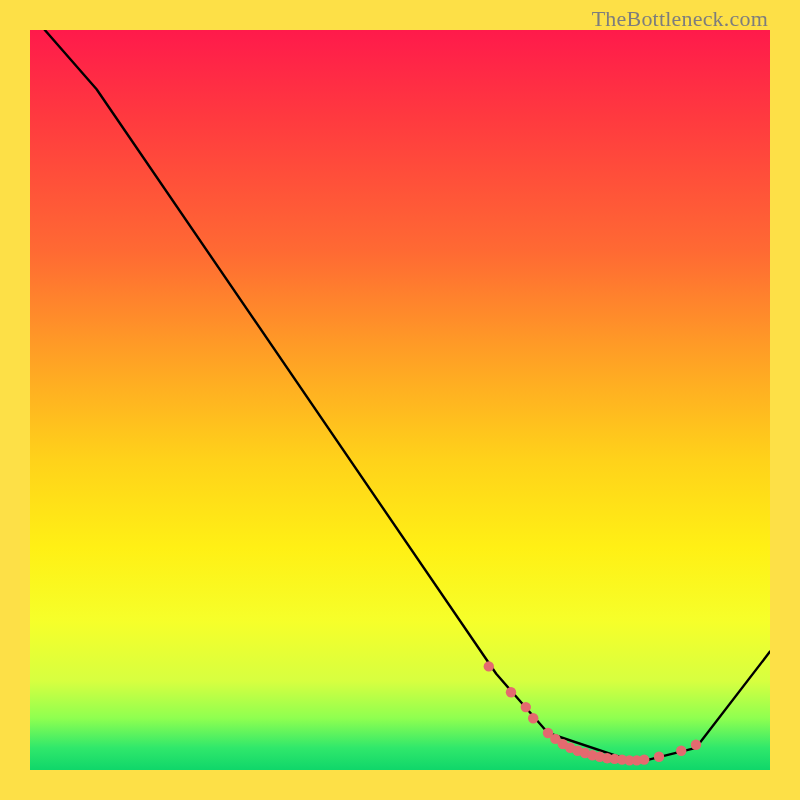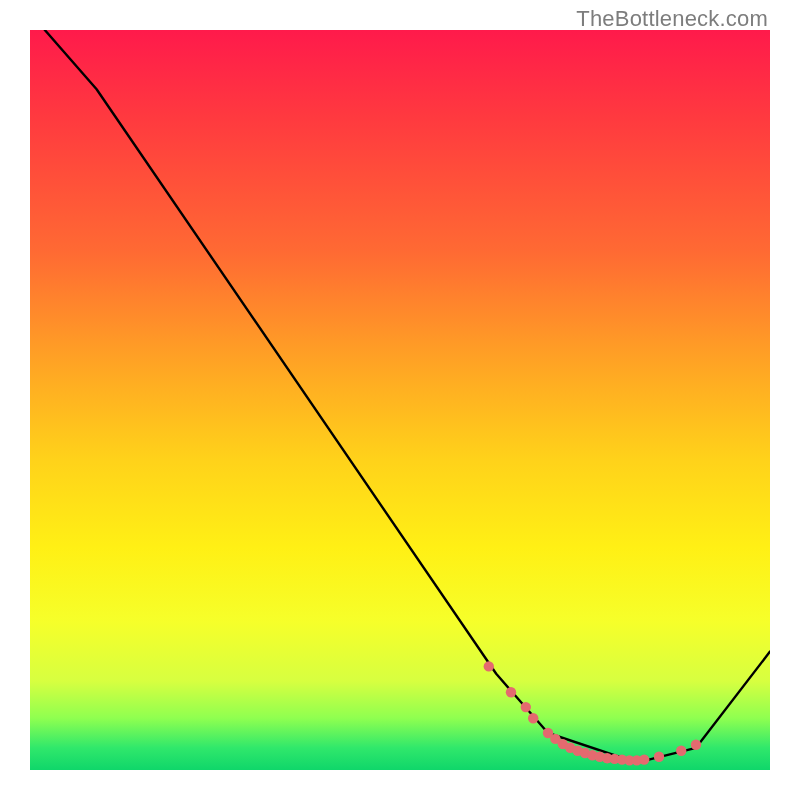--- a/index.html
+++ b/index.html
@@ -8,21 +8,22 @@
     width: 800px;
     height: 800px;
     background: #000;
     overflow: hidden;
     font-family: Arial, Helvetica, sans-serif;
   }
   .stage {
     position: relative;
     width: 800px;
     height: 800px;
-    background: #ffffff;
+    background: #fde047;
+    font-family: Liberation Serif, serif;
   }
   .plot {
     position: absolute;
     left: 30px;
     top: 30px;
     width: 740px;
     height: 740px;
     
     background: linear-gradient(to bottom,
       #ff1a4b 0%,

